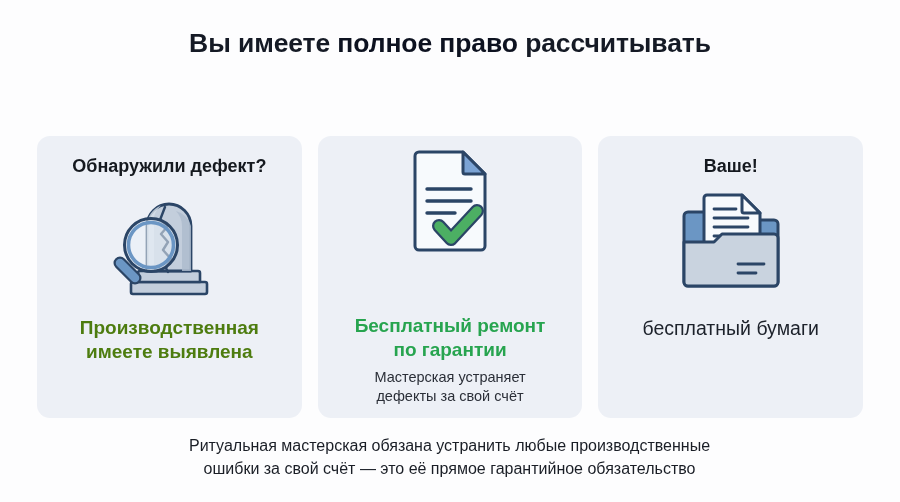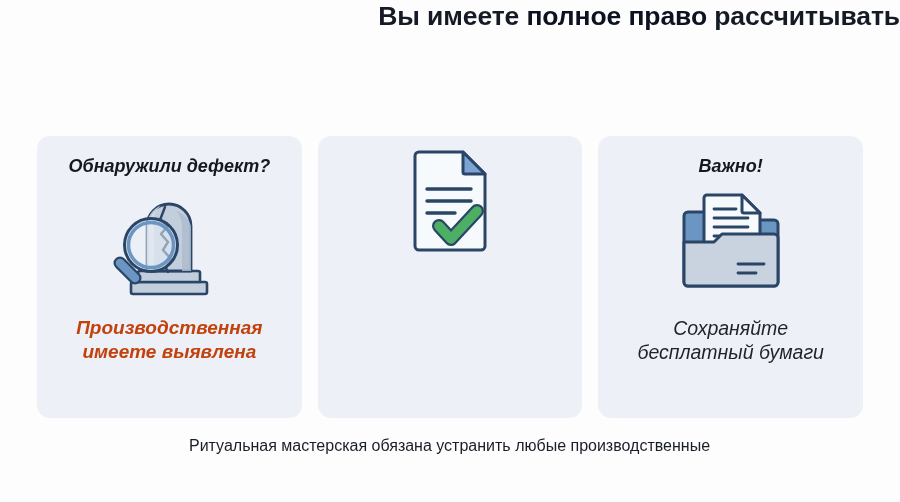--- a/index.html
+++ b/index.html
@@ -10,42 +10,42 @@
 
   body {
     background:#FDFDFE;
     font-family:"Liberation Sans", sans-serif;
     overflow:hidden;
     position:relative;
   }
 
   
   .header {
-    text-align:right;
+    padding-top:27px;
+    text-align:center;
   }
   .title-line {
     font-size:26.5px;
     font-weight:bold;
     color:#151A25;
     letter-spacing:-0.1px;
     line-height:33px;
     white-space:nowrap;
   }
   .title-line .hl { color:#0D1220; }
 
   
   .cards {
     position:absolute;
     top:136px;
     left:37px;
     width:826px;
     height:320px;
     display:flex;
     gap:16px;
-    font-style:italic;
   }
   .card {
     width:265px;
     height:282px;
     background:#EDF0F6;
     border-radius:13px;
     display:flex;
     flex-direction:column;
     align-items:center;
     position:relative;
@@ -73,21 +73,21 @@
     left:0; right:0;
     text-align:center;
     padding:0 12px;
   }
 
   .accent {
     font-size:19px;
     font-weight:bold;
     line-height:23.5px;
   }
-  .accent.red   { color:#c2410c; }
+  .accent.red   { color:#4d7c0f; }
   .accent.green { color:#27A44F; }
   .accent.dark  { color:#1D222B; font-weight:normal; font-size:19.5px; line-height:24px; }
 
   .sub {
     font-size:14.5px;
     color:#2B2F38;
     line-height:19px;
     margin-top:7px;
   }
 
@@ -166,24 +166,32 @@
 
         <path d="M20 39 H64" stroke="#2B4566" stroke-width="3.4" stroke-linecap="round"></path>
         <path d="M20 51 H64" stroke="#2B4566" stroke-width="3.4" stroke-linecap="round"></path>
         <path d="M20 63 H48" stroke="#2B4566" stroke-width="3.4" stroke-linecap="round"></path>
 
         <path d="M32 76 L44 89 L70 61" stroke="#2B4566" stroke-width="14" fill="none" stroke-linecap="round" stroke-linejoin="round"></path>
         <path d="M32 76 L44 89 L70 61" stroke="#4CAF63" stroke-width="9.5" fill="none" stroke-linecap="round" stroke-linejoin="round"></path>
       </svg>
     </div>
 
+    <div class="text-block">
+      <div class="accent green">Бесплатный ремонт</div>
+      <div class="accent green">по гарантии</div>
+      <div class="sub">
+        <div>Мастерская устраняет</div>
+        <div>дефекты за свой счёт</div>
+      </div>
+    </div>
   </div>
 
   <div class="card card-3">
-    <div class="card-heading">Важно!</div>
+    <div class="card-heading">Ваше!</div>
 
     <div class="icon-wrap">
       <svg width="110" height="106" viewBox="0 0 110 106" fill="none">
 
         <path d="M8 26 a4 4 0 0 1 4-4 H40 l8 8 H98 a4 4 0 0 1 4 4 V92 a4 4 0 0 1-4 4 H12 a4 4 0 0 1-4-4 Z" fill="#6B96C4" stroke="#2B4566" stroke-width="3" stroke-linejoin="round"></path>
 
         <path d="M28 8 a3 3 0 0 1 3-3 H66 L84 23 V64 a3 3 0 0 1-3 3 H31 a3 3 0 0 1-3-3 Z" fill="#F7FAFD" stroke="#2B4566" stroke-width="3" stroke-linejoin="round"></path>
         <path d="M66 5 L84 23 H68 a2 2 0 0 1-2-2 Z" fill="#F7FAFD" stroke="#2B4566" stroke-width="3" stroke-linejoin="round"></path>
 
         <path d="M38 19 H60" stroke="#2B4566" stroke-width="2.8" stroke-linecap="round"></path>
@@ -192,22 +200,22 @@
         <path d="M38 46 H72" stroke="#2B4566" stroke-width="2.8" stroke-linecap="round"></path>
 
         <path d="M8 52 H38 l8-8 H98 a4 4 0 0 1 4 4 V92 a4 4 0 0 1-4 4 H12 a4 4 0 0 1-4-4 Z" fill="#C9D3DF" stroke="#2B4566" stroke-width="3" stroke-linejoin="round"></path>
 
         <path d="M62 74 H88" stroke="#2B4566" stroke-width="2.8" stroke-linecap="round"></path>
         <path d="M62 83 H80" stroke="#2B4566" stroke-width="2.8" stroke-linecap="round"></path>
       </svg>
     </div>
 
     <div class="text-block">
-      <div class="accent dark">Сохраняйте</div>
       <div class="accent dark">бесплатный бумаги</div>
     </div>
   </div>
 
 </div>
 
 <div class="footer">
   <div class="footer-line">Ритуальная мастерская обязана устранить любые производственные</div>
+  <div class="footer-line">ошибки за свой счёт — это её прямое гарантийное обязательство</div>
 </div>
 
 </body></html>

